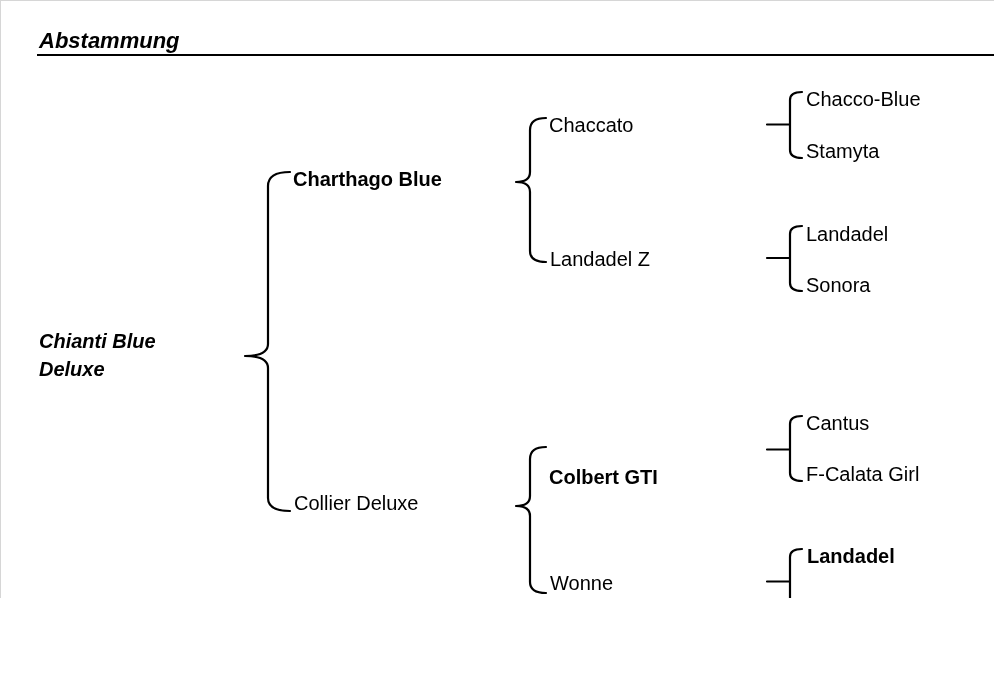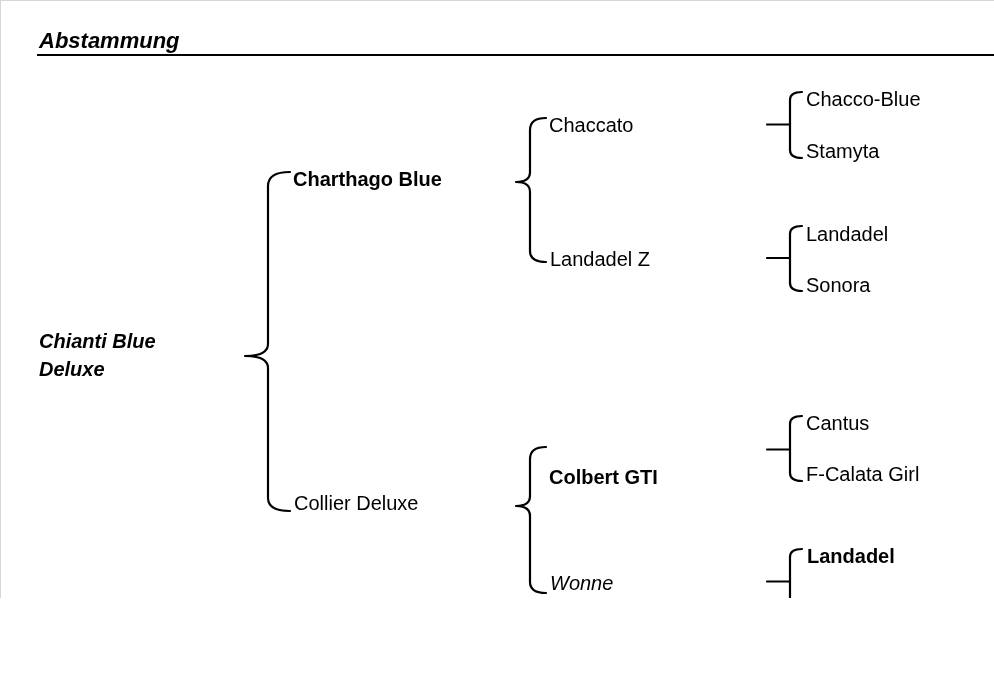--- a/index.html
+++ b/index.html
@@ -65,21 +65,21 @@
     <div>Chianti Blue</div>
     <div>Deluxe</div>
   </div>
 
   <div class="node bold" style="left:292px;top:167px;">Charthago Blue</div>
   <div class="node" style="left:293px;top:491px;">Collier Deluxe</div>
 
   <div class="node" style="left:548px;top:113px;">Chaccato</div>
   <div class="node" style="left:549px;top:247px;">Landadel Z</div>
   <div class="node bold" style="left:548px;top:437px;margin-top:28px;">Colbert GTI</div>
-  <div class="node" style="left:549px;top:571px;font-style:italic;">Wonne</div>
+  <div class="node" style="left:549px;top:571px;">Wonne</div>
 
   <div class="node" style="left:805px;top:87px;">Chacco-Blue</div>
   <div class="node" style="left:805px;top:139px;">Stamyta</div>
   <div class="node" style="left:805px;top:222px;">Landadel</div>
   <div class="node" style="left:805px;top:273px;">Sonora</div>
   <div class="node" style="left:805px;top:411px;">Cantus</div>
   <div class="node" style="left:805px;top:462px;">F-Calata Girl</div>
   <div class="node bold" style="left:806px;top:544px;">Landadel</div>
   <div class="node" style="left:805px;top:596px;">Blue</div>
 

